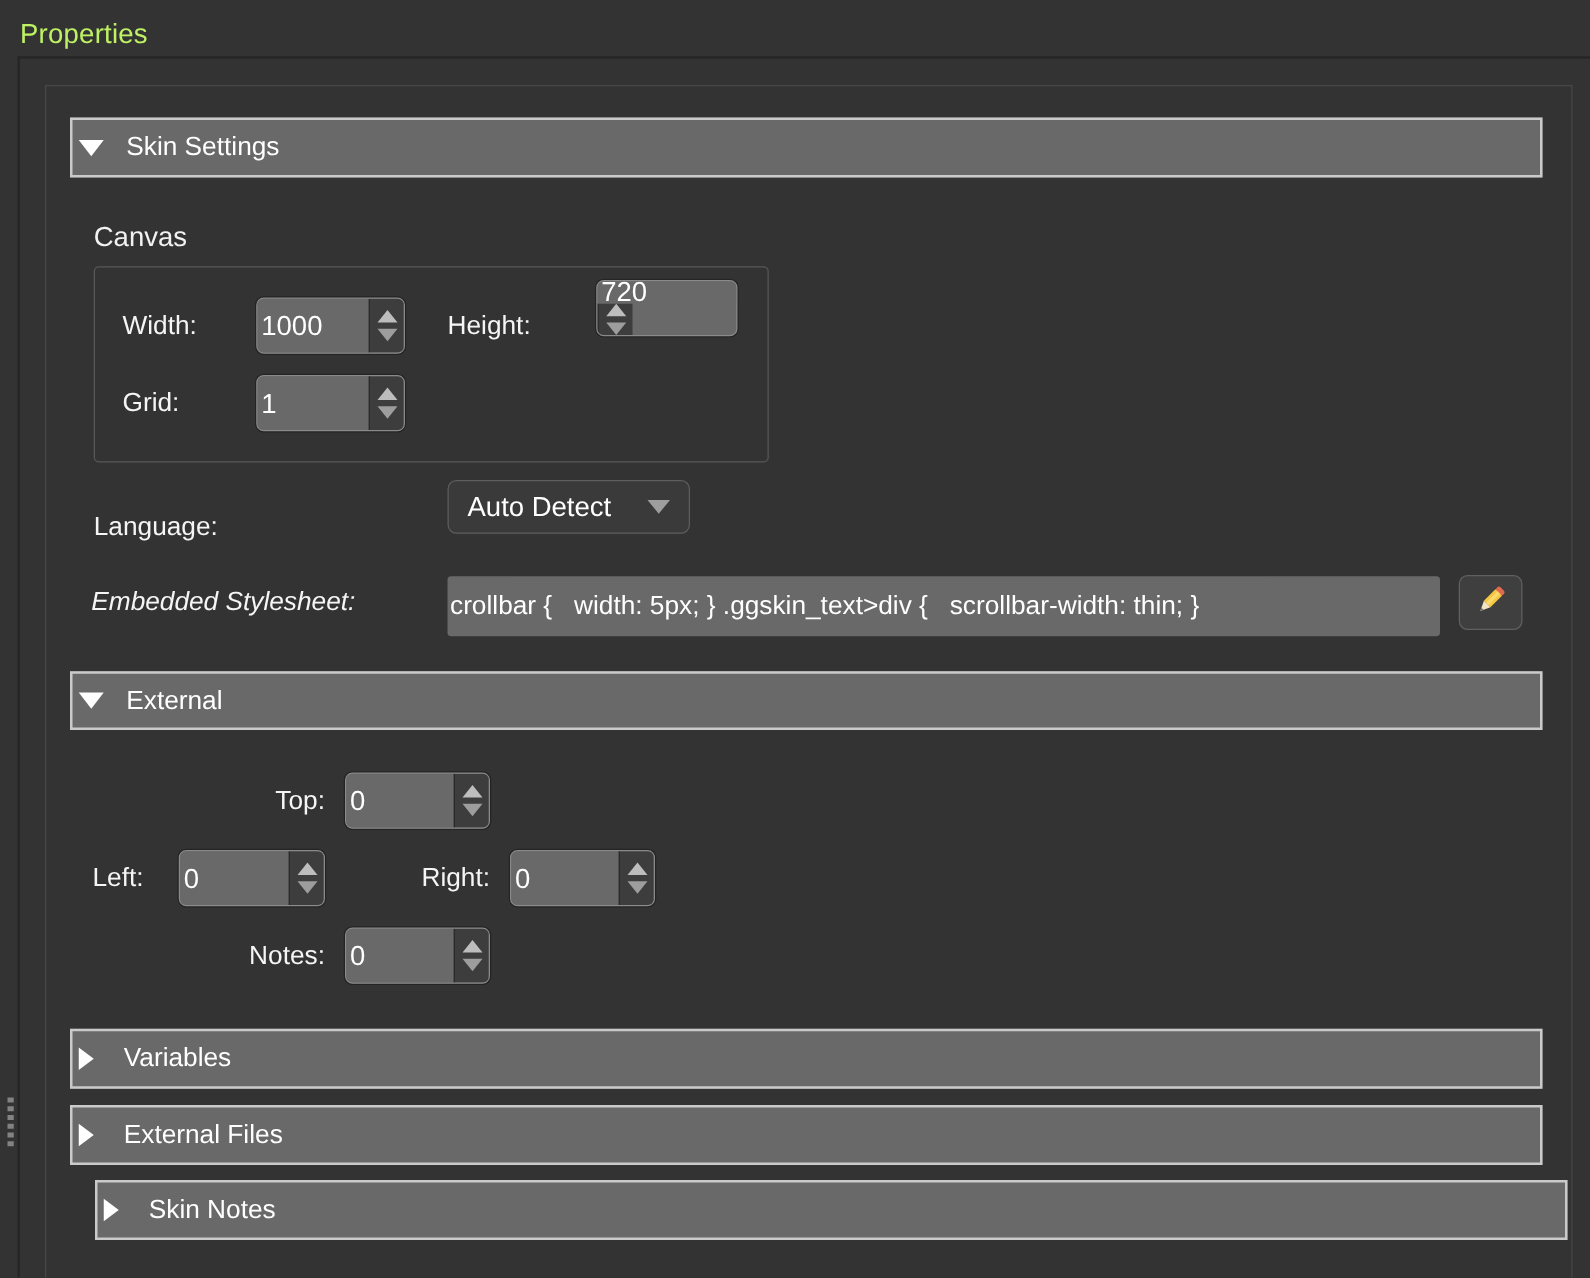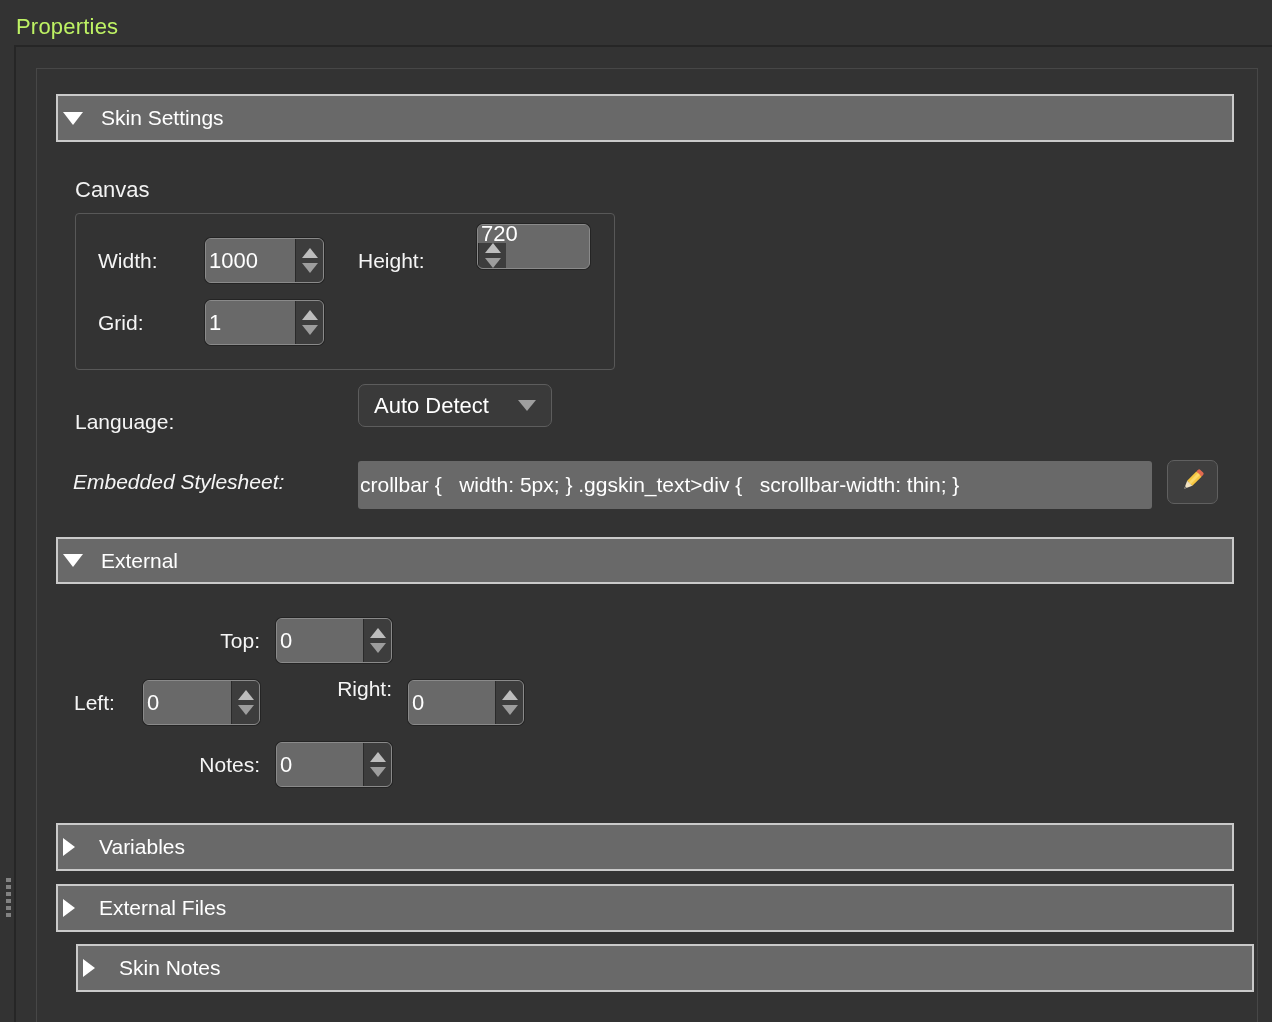--- a/index.html
+++ b/index.html
@@ -218,21 +218,21 @@
 
 <div class="abs field-label" style="left:74px; top:690px;">Left:</div>
 <div class="abs spinner" style="left:143px; top:680px; width:117px;">
   <div class="spin-value">0</div>
   <div class="spin-btns">
     <span class="arr-up"></span>
     <span class="arr-down"></span>
   </div>
 </div>
 
-<div class="abs field-label" style="left:300px; top:676px; width:92px; text-align:right;">Right:</div>
+<div class="abs field-label" style="left:300px; top:690px; width:92px; text-align:right;">Right:</div>
 <div class="abs spinner" style="left:408px; top:680px; width:116px;">
   <div class="spin-value">0</div>
   <div class="spin-btns">
     <span class="arr-up"></span>
     <span class="arr-down"></span>
   </div>
 </div>
 
 <div class="abs field-label" style="left:130px; top:752px; width:130px; text-align:right;">Notes:</div>
 <div class="abs spinner" style="left:276px; top:742px; width:116px;">

